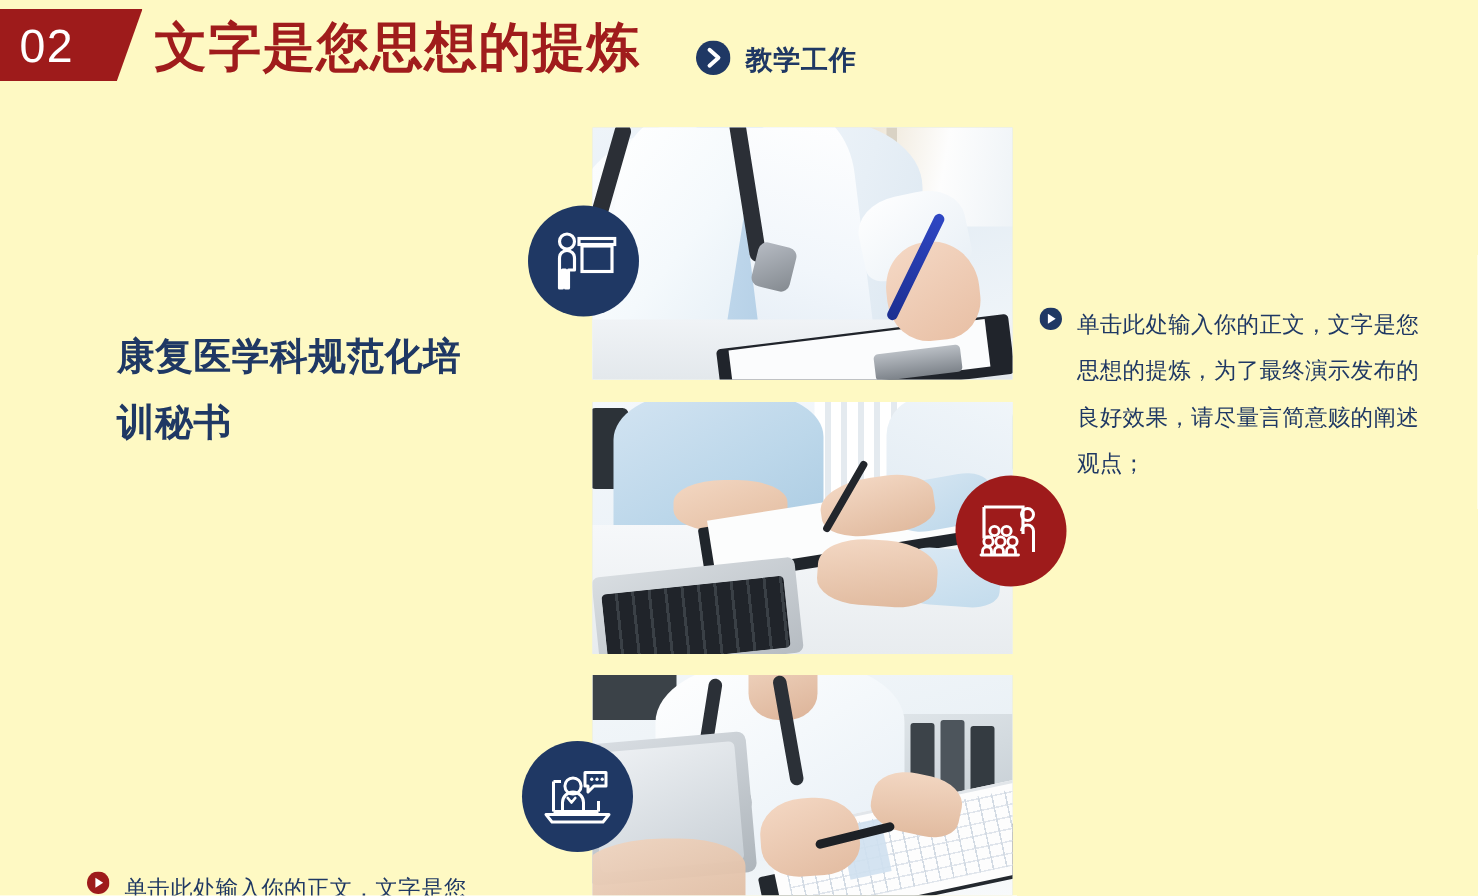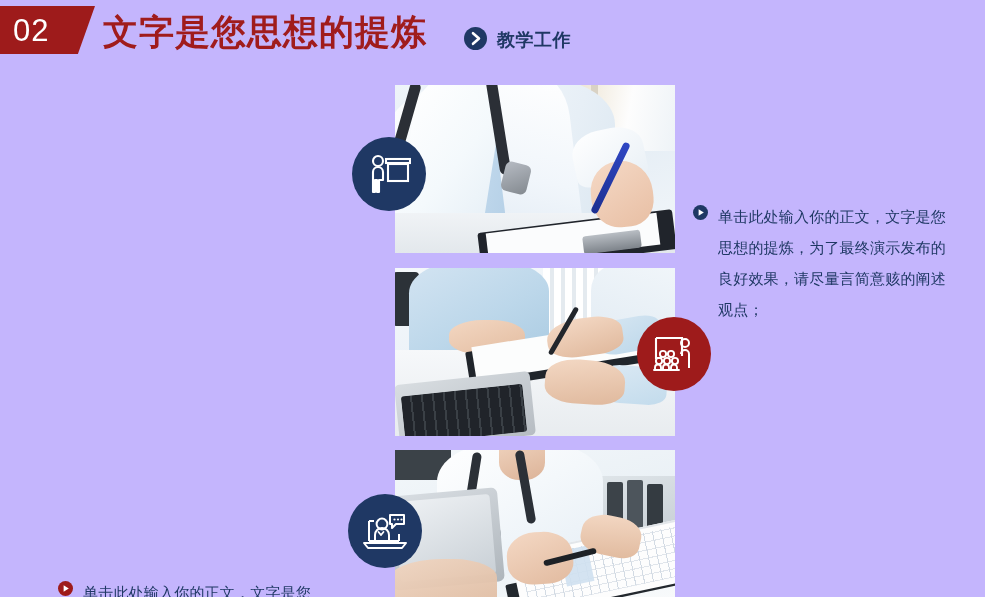--- a/index.html
+++ b/index.html
@@ -9,21 +9,21 @@
     height: 597px;
     overflow: hidden;
     background: #ffffff;
     font-family: "Liberation Sans", "DejaVu Sans", sans-serif;
   }
 
   #slide {
     position: relative;
     width: 985px;
     height: 597px;
-    background: #c4b5fd;
+    background: #fef9c3;
   }
 
   
   #header {
     position: absolute;
     left: 0; top: 0;
     width: 985px; height: 75px;
   }
 
   #section-badge {
@@ -270,20 +270,21 @@
         <circle cx="11.5" cy="11.5" r="11.5" fill="#1F3864"></circle>
         <path d="M9 6.2 L15 11.5 L9 16.8" fill="none" stroke="#ffffff" stroke-width="2.6" stroke-linecap="round" stroke-linejoin="round"></path>
       </svg>
     </span>
 
     <div id="header-subtitle">教学工作</div>
   </div>
 
   <div class="row" id="row-1">
 
+    <div class="heading" id="heading-1">康复医学科规范化培训秘书</div>
 
     <div class="photo">
       <div class="photo-canvas">
         <div class="ph1-bg"></div>
         <div class="ph1-win"></div>
         <div class="ph1-winbar"></div>
         <div class="ph1-coat"></div>
         <div class="ph1-shirt"></div>
         <div class="ph1-lapel"></div>
         <div class="ph1-lapel2"></div>

